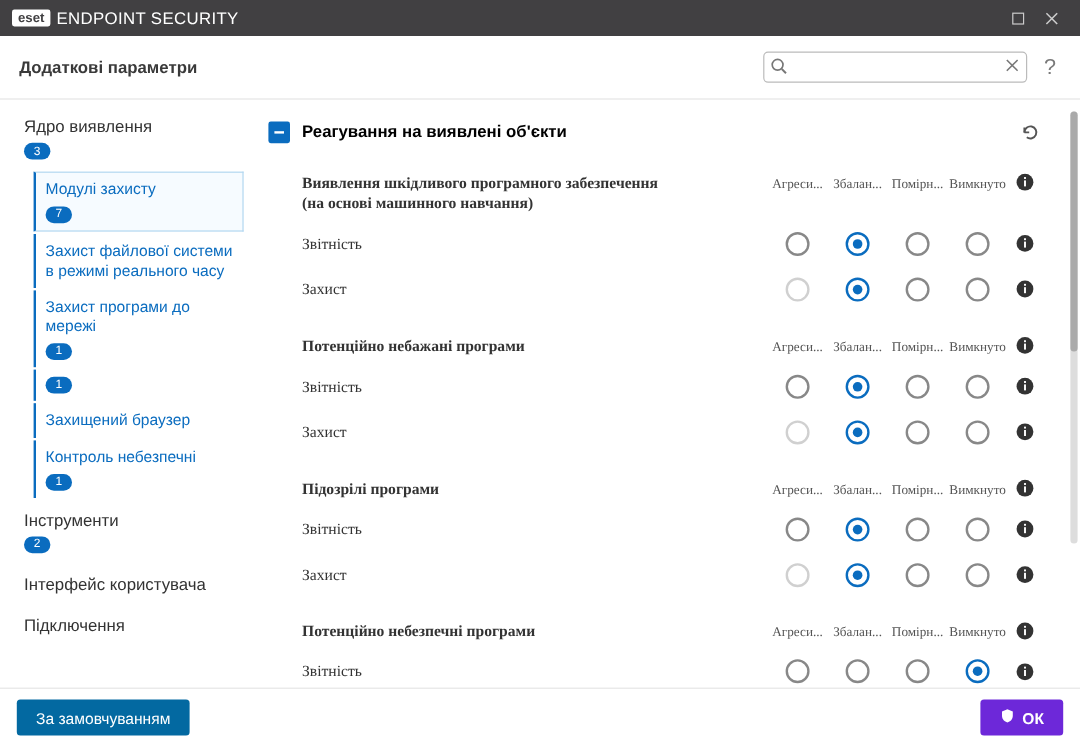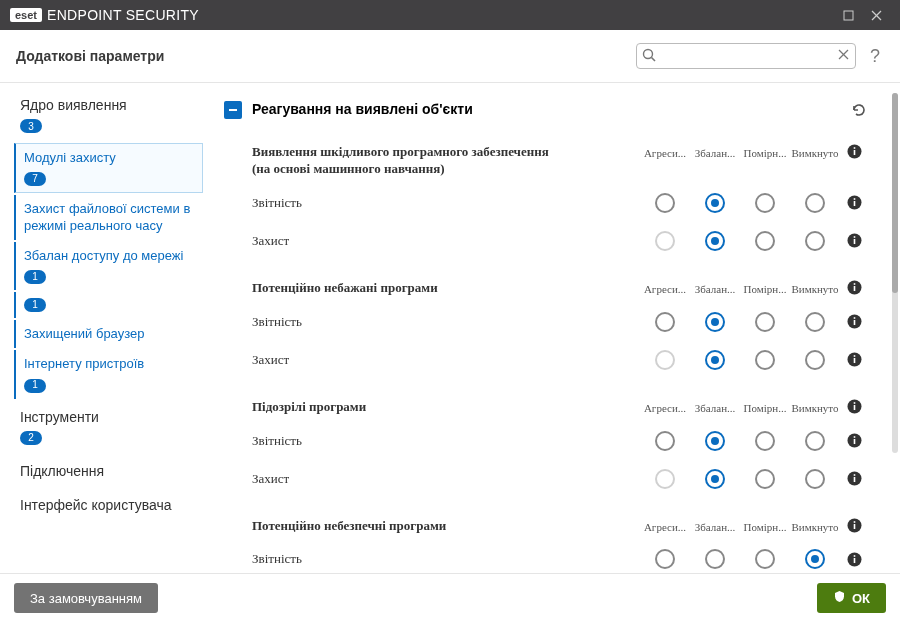--- a/index.html
+++ b/index.html
@@ -116,21 +116,21 @@
   align-items: flex-start;
   gap: 6px;
   margin-bottom: 2px;
   flex-direction: column;
 }
 .side-item.sub {
   color: #0a6cbf;
   font-size: 13px;
   padding: 6px 4px 6px 8px;
   border-left: 2px solid #0a6cbf;
-  margin-left: 2px;
+  margin-left: 16px;
   line-height: 1.25;
 }
 .side-item.sub.selected {
   border: 1px solid #b4d7f0;
   border-left: 2px solid #0a6cbf;
   background: #f6fbff;
 }
 .badge {
   background: #0a6cbf;
   color: #fff;
@@ -264,22 +264,22 @@
   height: 30px;
   padding: 0 16px;
   border-radius: 3px;
   border: none;
   font-size: 13px;
   cursor: pointer;
   display: inline-flex;
   align-items: center;
   gap: 6px;
 }
-.btn.gray { background: #737373; color: #fff; }
-.btn.blue { background: #4d7c0f; color: #fff; font-weight: 600; margin-left: 17px; }
+.btn.gray { background: #0369a1; color: #fff; }
+.btn.blue { background: #6d28d9; color: #fff; font-weight: 600; margin-left: 17px; }
 .footer .spacer { flex: 1; }
 
 .scrollbar-v {
   position: absolute;
   right: 2px; top: 10px;
   width: 6px;
   height: 360px;
   background: #ddd;
   border-radius: 3px;
 }
@@ -343,42 +343,42 @@
         <span class="badge">3</span>
       </div>
       <div class="side-item sub selected">
         <span>Модулі захисту</span>
         <span class="badge">7</span>
       </div>
       <div class="side-item sub">
         <span>Захист файлової системи в режимі реального часу</span>
       </div>
       <div class="side-item sub">
-        <span>Збалан доступу до мережі</span>
+        <span>Захист програми до мережі</span>
         <span class="badge">1</span>
       </div>
       <div class="side-item sub">
         <span class="badge">1</span>
       </div>
       <div class="side-item sub">
         <span>Захищений браузер</span>
       </div>
       <div class="side-item sub">
-        <span>Інтернету пристроїв</span>
+        <span>Контроль небезпечні</span>
         <span class="badge">1</span>
       </div>
       <div class="side-item">
         <span>Інструменти</span>
         <span class="badge">2</span>
       </div>
       <div class="side-item">
+        <span>Інтерфейс користувача</span>
+      </div>
+      <div class="side-item">
         <span>Підключення</span>
-      </div>
-      <div class="side-item">
-        <span>Інтерфейс користувача</span>
       </div>
       <div class="side-item"></div>
     </div>
   <div class="main">
     <div class="main-scroll" id="main-scroll">
         <div class="section-head">
           <div class="collapse-box">
             <svg width="10" height="10">
               <rect x="1" y="4" width="8" height="2" fill="#fff"></rect>
             </svg>

